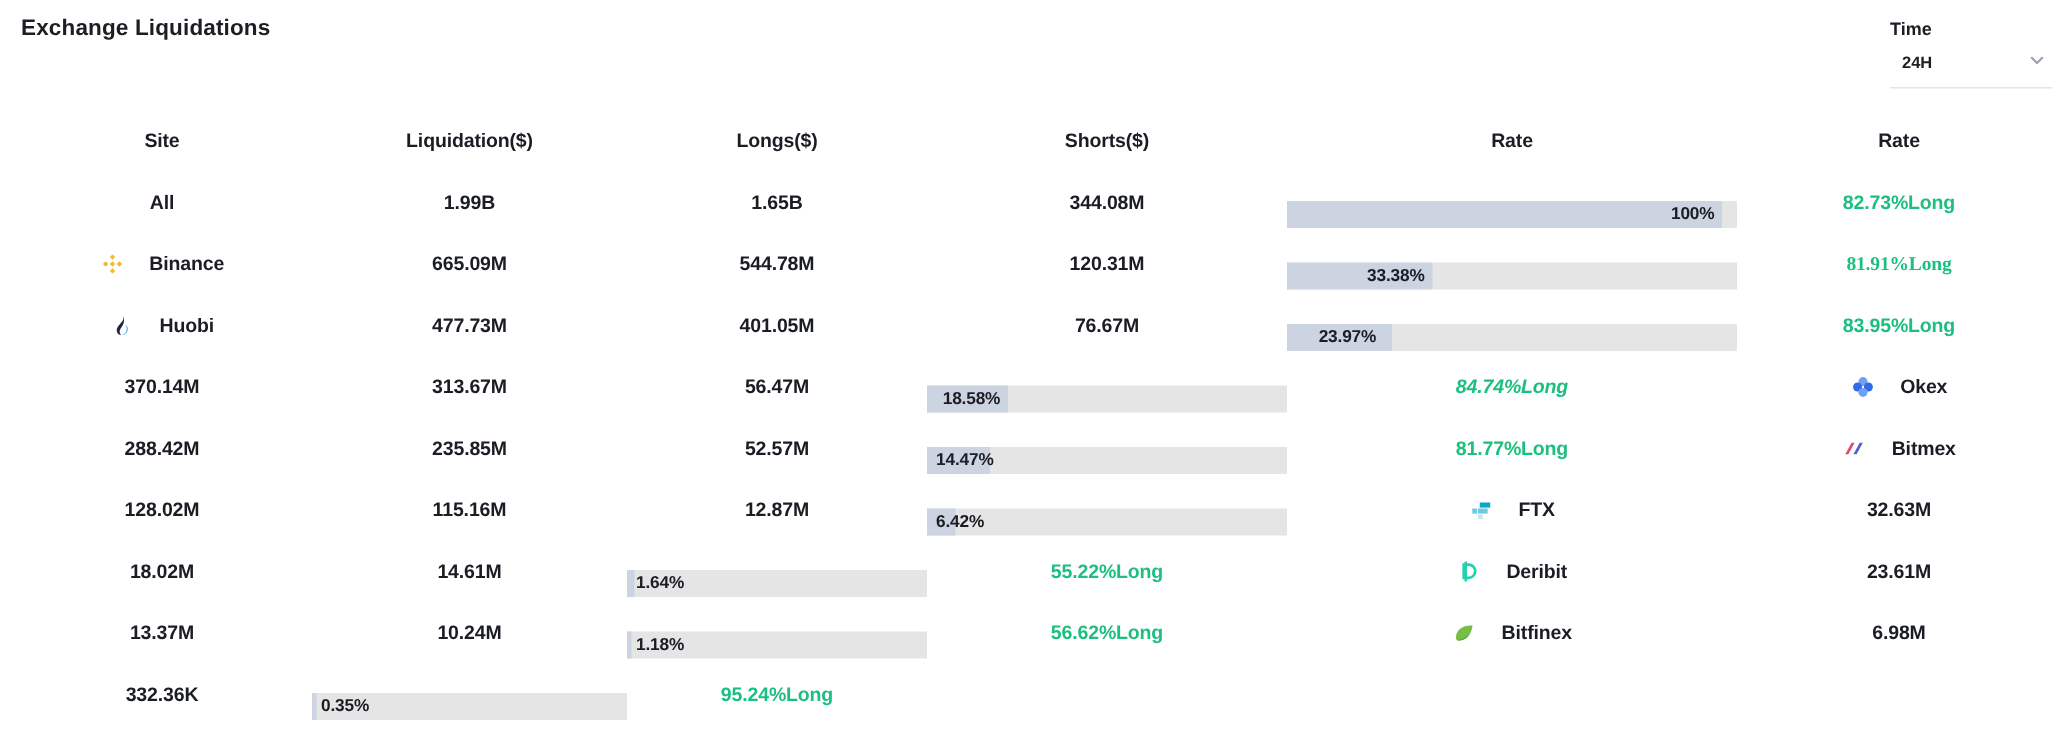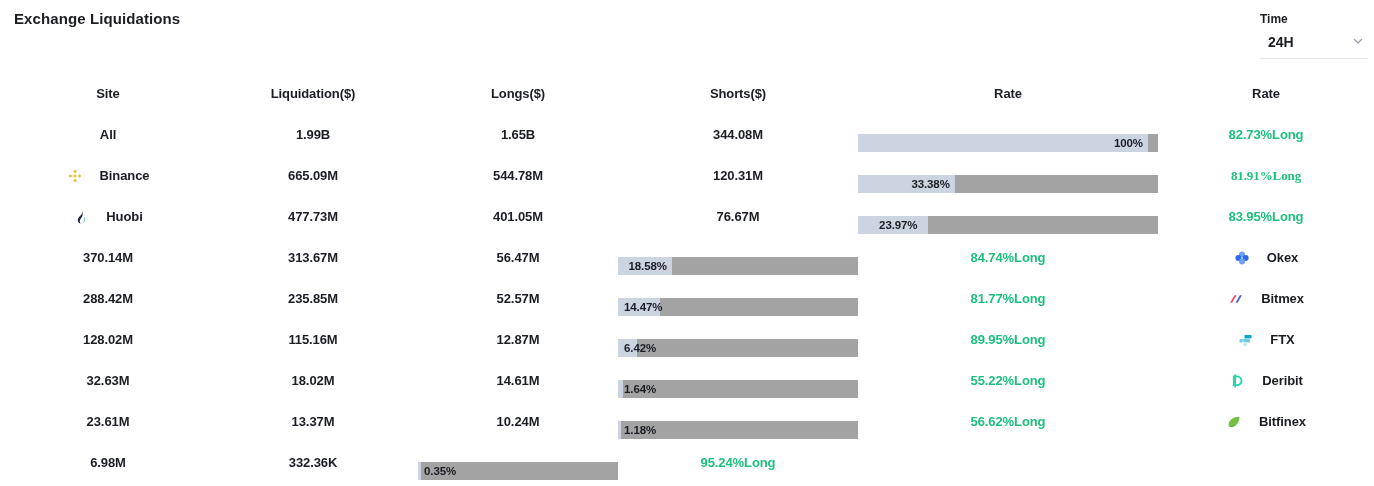--- a/index.html
+++ b/index.html
@@ -12,38 +12,38 @@
     position:absolute;left:14px;top:10px;
     font-size:15px;font-weight:700;color:#1c1e24;letter-spacing:.1px;
   }
   .time-widget{position:absolute;left:1260px;top:12px;width:108px;}
   .time-label{font-size:12px;font-weight:700;color:#1c1e24;}
   .time-select{
     display:flex;align-items:center;justify-content:space-between;
     margin-top:7px;padding:0 4px 7px 8px;
     border-bottom:1px solid #e3e5e9;cursor:pointer;
   }
-  .time-value{font-size:14px;font-weight:700;color:#1c1e24;}
+  .time-value{font-size:11px;font-weight:700;color:#1c1e24;}
   .table{
     position:absolute;left:0;top:73px;width:1374px;
     display:grid;
     grid-template-columns:200px 210px 200px 240px 300px 1fr;
     grid-auto-rows:41px;
     padding-left:8px;box-sizing:border-box;
   }
   .c{
     display:flex;align-items:center;justify-content:center;
     font-size:13px;font-weight:700;color:#1b1d24;letter-spacing:-.1px;
     white-space:nowrap;
   }
   .c.site{gap:17px;}
   .c.bar-cell{justify-content:flex-start;}
   .site-icon{width:16px;height:16px;display:inline-flex;align-items:center;justify-content:center;}
   .bar-track{
-    position:relative;width:301px;height:18px;background:#a3a3a3;margin-top:16px;
+    position:relative;width:301px;height:18px;background:#e5e5e5;margin-top:16px;
   }
   .bar-fill{position:absolute;left:0;top:0;bottom:0;}
   .bar-label{
     position:absolute;top:0;height:18px;line-height:18px;
     font-size:11.5px;font-weight:700;color:#1b1d24;
   }
   .rate-long{font-size:13px;font-weight:700;}
 </style>
 </head>
 <body>
@@ -126,21 +126,21 @@
 
   <div class="c">370.14M</div>
   <div class="c">313.67M</div>
   <div class="c">56.47M</div>
   <div class="c bar-cell">
     <div class="bar-track">
       <div class="bar-fill" style="width: 53.882px; background: rgb(204, 211, 225);"></div>
       <div class="bar-label" style="left: 0px; width: 53.882px; text-align: right; padding-right: 5px; box-sizing: border-box;">18.58%</div>
     </div>
   </div>
-  <div class="c rate-long" style="color: rgb(29, 191, 127);">84.74%Long</div>
+  <div class="c rate-long" style="color: rgb(29, 191, 127); font-style: italic;">84.74%Long</div>
 
   <div class="c site">
     <span class="site-icon">
         <svg width="16" height="16" viewBox="0 0 16 16">
           <circle cx="8" cy="4.4" r="3" fill="#6fa0f2"></circle>
           <circle cx="4.4" cy="8" r="3" fill="#2f6ae8"></circle>
           <circle cx="11.6" cy="8" r="3" fill="#2f6ae8"></circle>
           <circle cx="8" cy="11.6" r="3" fill="#6fa0f2"></circle>
         </svg>
       </span>
@@ -168,21 +168,20 @@
   </div>
   <div class="c">128.02M</div>
   <div class="c">115.16M</div>
   <div class="c">12.87M</div>
   <div class="c bar-cell">
     <div class="bar-track">
       <div class="bar-fill" style="width: 18.618px; background: rgb(204, 211, 225);"></div>
       <div class="bar-label" style="left: 6px;">6.42%</div>
     </div>
   </div>
-  <div class="c rate-long" style="color: rgb(29, 191, 127);">89.95%Long</div>
 
   <div class="c site">
     <span class="site-icon">
         <svg width="16" height="16" viewBox="0 0 16 16">
           <rect x="7.5" y="3" width="7" height="3.4" fill="#09a8c9"></rect>
           <rect x="2.5" y="7" width="3.2" height="3.4" fill="#6fcbe0"></rect>
           <rect x="6.3" y="7" width="6.5" height="3.4" fill="#6fcbe0"></rect>
           <rect x="6.3" y="11" width="3.2" height="3" fill="#bfe9f4"></rect>
         </svg>
       </span>

